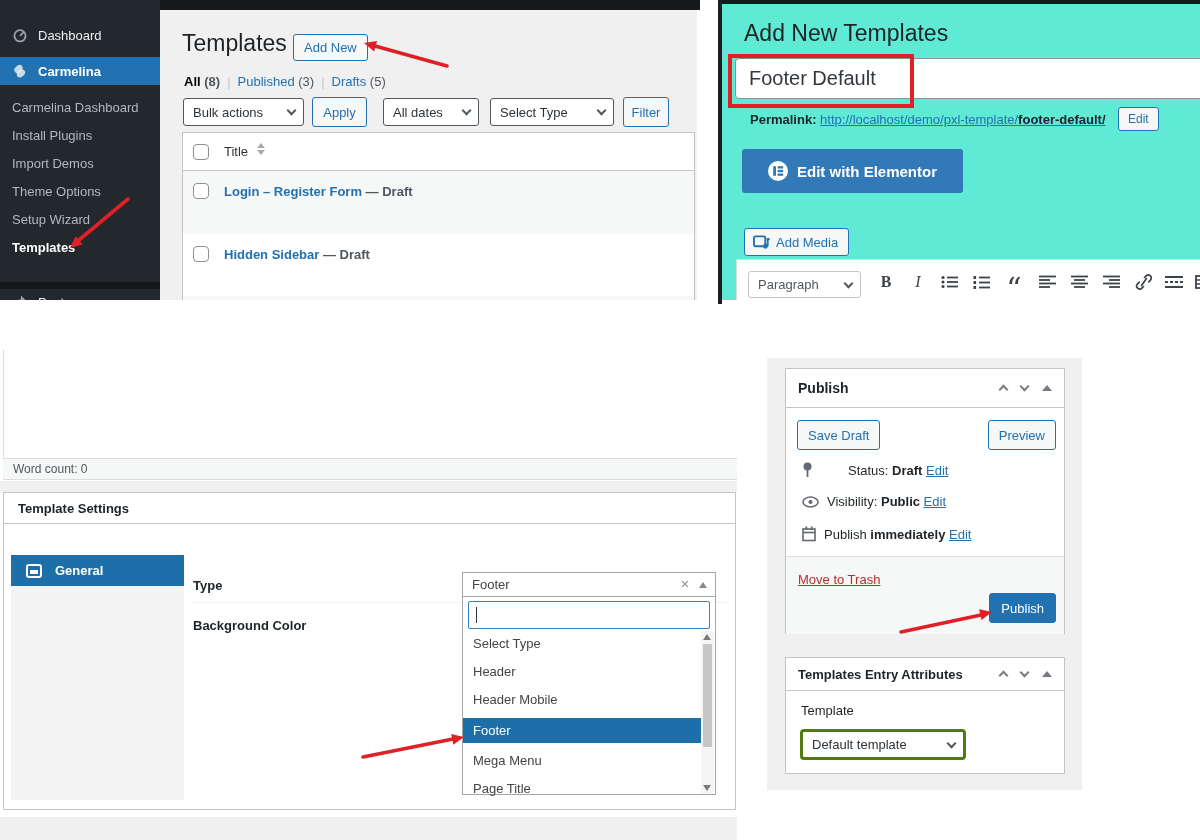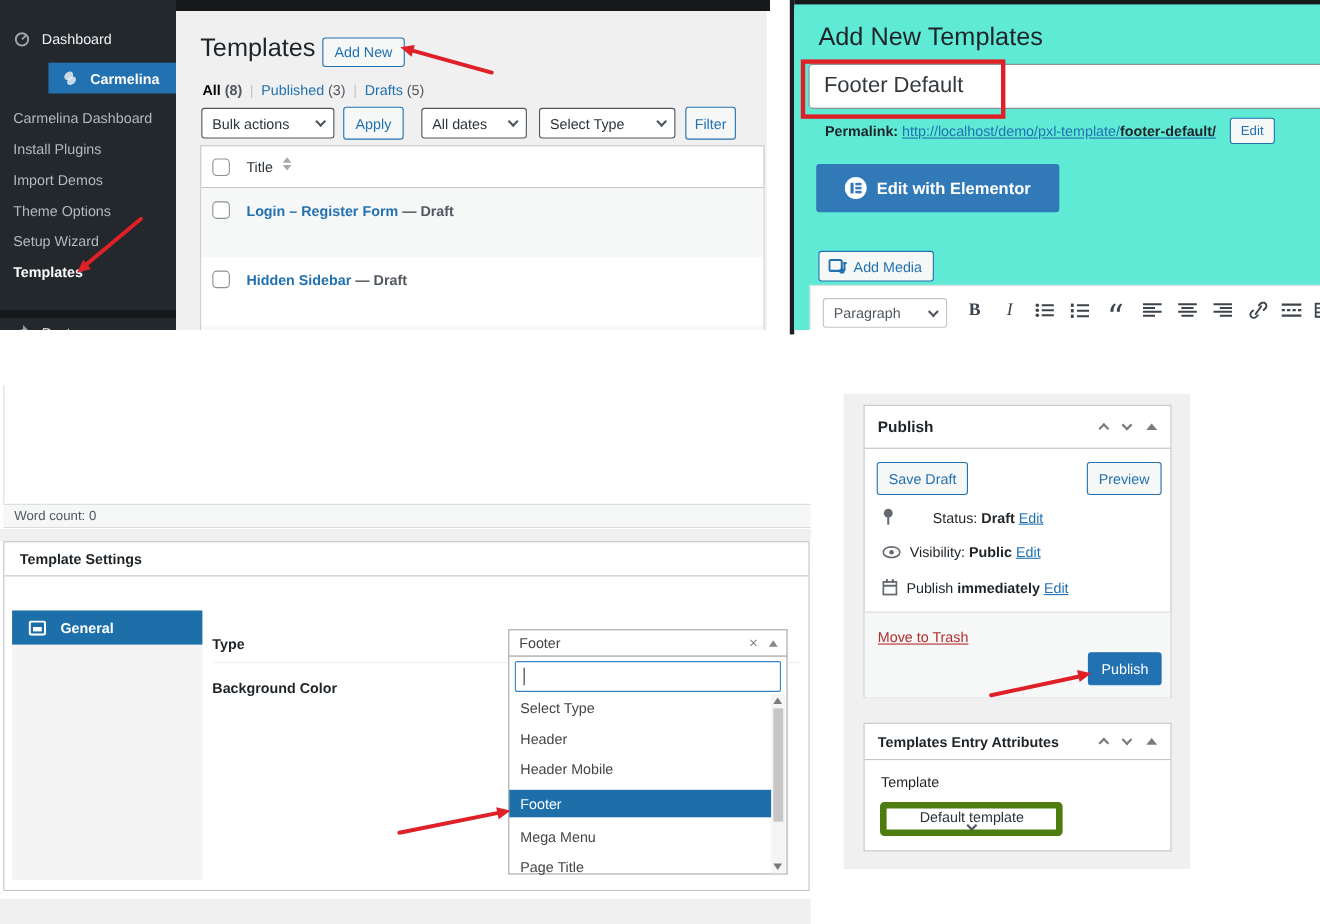--- a/index.html
+++ b/index.html
@@ -19,21 +19,21 @@
   .ulink { color:#2271b1; text-decoration:underline; cursor:pointer; }
   .cb { width:16px; height:16px; background:#fff; border:1px solid #8c8f94; border-radius:4px; }
 
   
   .pa-topbar { left:160px; top:0; width:540px; height:10px; background:#16191c; }
   .sidebar { left:0; top:0; width:160px; height:300px; background:#23282d; overflow:hidden; }
   .mi { position:absolute; left:0; width:160px; height:30px; display:flex; align-items:center; color:#eef0f1; font-size:13px; cursor:pointer; }
   .mi .mi-ic { position:absolute; left:12px; top:50%; transform:translateY(-50%); display:flex; }
   .mi .mi-tx { margin-left:38px; }
   .mi-dash { top:20px; }
-  .mi-carm { top:57px; height:28px; background:#2271b1; color:#fff; font-weight:600;margin-left:44px; }
+  .mi-carm { top:57px; height:28px; background:#2271b1; color:#fff; font-weight:600; }
   .carm-arrow { left:160px; top:61px; width:0; height:0; border-top:10px solid transparent; border-bottom:10px solid transparent; border-right:12px solid #2271b1; }
   .submenu { position:absolute; left:0; top:94px; width:160px; list-style:none; }
   .submenu li { height:28px; line-height:28px; padding-left:12px; color:#b2b8bd; font-size:13px; cursor:pointer; }
   .submenu li.cur { color:#fff; font-weight:bold; }
   .side-sep { position:absolute; left:0; top:282px; width:160px; height:7px; background:#15181b; }
   .mi-posts { top:287px; }
 
   .list-area { left:160px; top:10px; width:537px; height:290px; background:#f0f0f1; overflow:hidden; }
   .la-h1 { position:absolute; left:22px; top:19px; font-size:23px; font-weight:400; color:#1d2327; line-height:1.3; }
   .la-addnew { position:absolute; left:133px; top:24px; height:27px; padding:0 10px; }
@@ -122,21 +122,21 @@
   .btn-preview { position:absolute; right:8px; top:51px; height:30px; padding:0 10px; }
   .pub-row { position:absolute; left:16px; display:flex; align-items:center; gap:8px; color:#1d2327; }
   .pub-row b { font-weight:bold; }
   .r-status { top:93px;gap:35px; } .r-visib { top:125px; } .r-sched { top:157px; }
   .pub-foot { position:absolute; left:0; top:187px; width:100%; height:78px; background:#f6f7f7; border-top:1px solid #dcdcde; }
   .trash { position:absolute; left:12px; top:15px; color:#b32d2e; text-decoration:underline; cursor:pointer; }
   .btn-publish { position:absolute; right:8px; top:36px; height:30px; padding:0 11px; }
   .tea-box { left:785px; top:657px; width:280px; height:117px; }
   .tea-box .box-head { height:33px; font-size:13px; }
   .tea-label { position:absolute; left:15px; top:45px; }
-  .tea-select { position:absolute; left:14px; top:71px; width:166px; height:31px; border:6px solid #4d7c0f; border-radius:4px;flex-direction:column; }
+  .tea-select { position:absolute; left:14px; top:71px; width:166px; height:31px; border:3px solid #4d7c0f; border-radius:4px; }
 
   
   .anno { left:0; top:0; width:1200px; height:840px; z-index:60; pointer-events:none; }
   .red-rect { left:728px; top:54px; width:186px; height:54px; border:4px solid #df2027; z-index:55; pointer-events:none; }
 </style>
 </head>
 <body>
 
 <div class="canvas">
 

